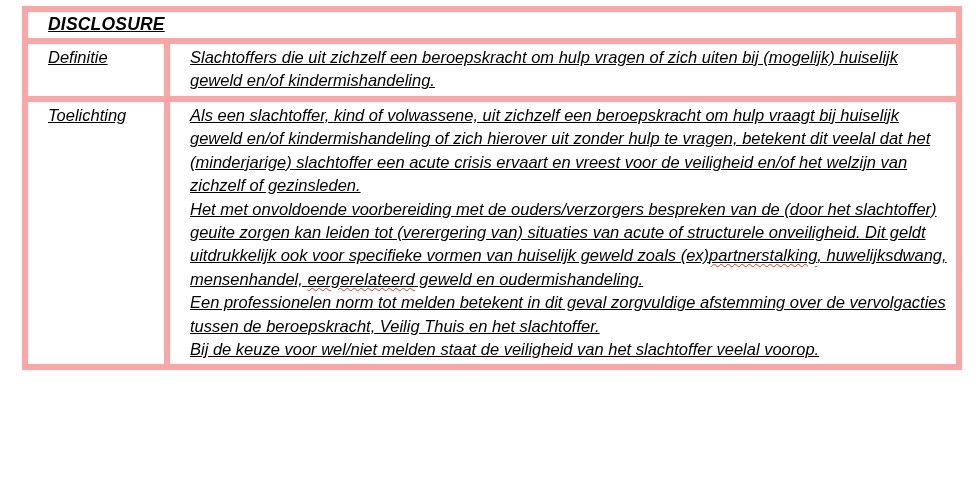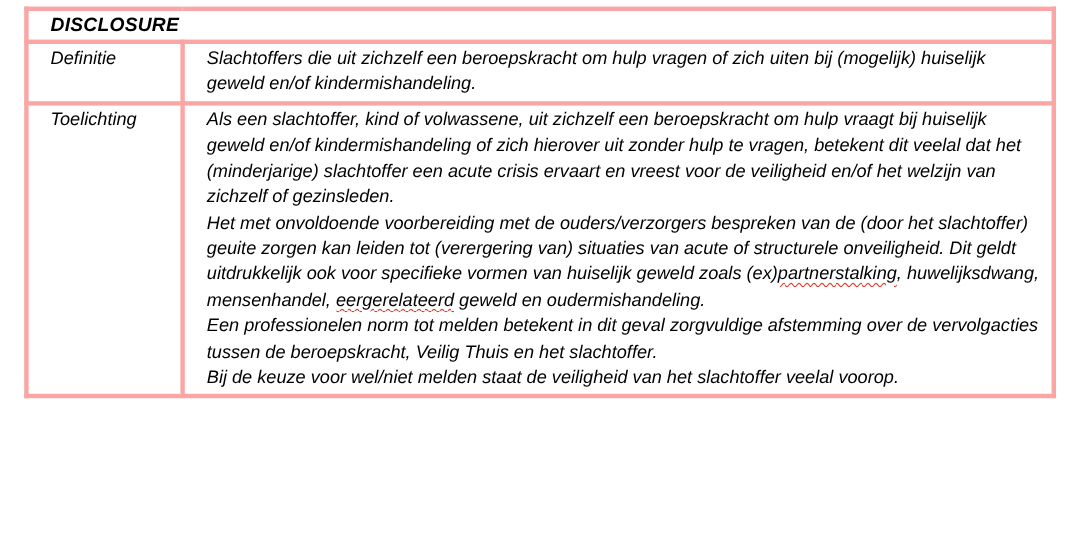--- a/index.html
+++ b/index.html
@@ -20,23 +20,24 @@
     box-sizing: border-box;
     padding: 6px 12px 6px 22px;
   }
   table.disclosure {
     width: 934px;
     border-collapse: collapse;
     table-layout: fixed;
     border: 2px solid #000000;
   }
   table.disclosure td {
-    border: 4px solid #fca5a5;
+    border: 6px solid #fca5a5;
     vertical-align: top;
     padding: 2px 6px 3px 20px;
+    text-decoration: underline;
   }
   col.label-col { width: 142px; }
   col.body-col  { width: 792px; }
 
   .header-cell {
     font-style: italic;
     font-weight: bold;
     font-size: 17.5px;
     letter-spacing: 0.2px;
     padding-top: 3px;

